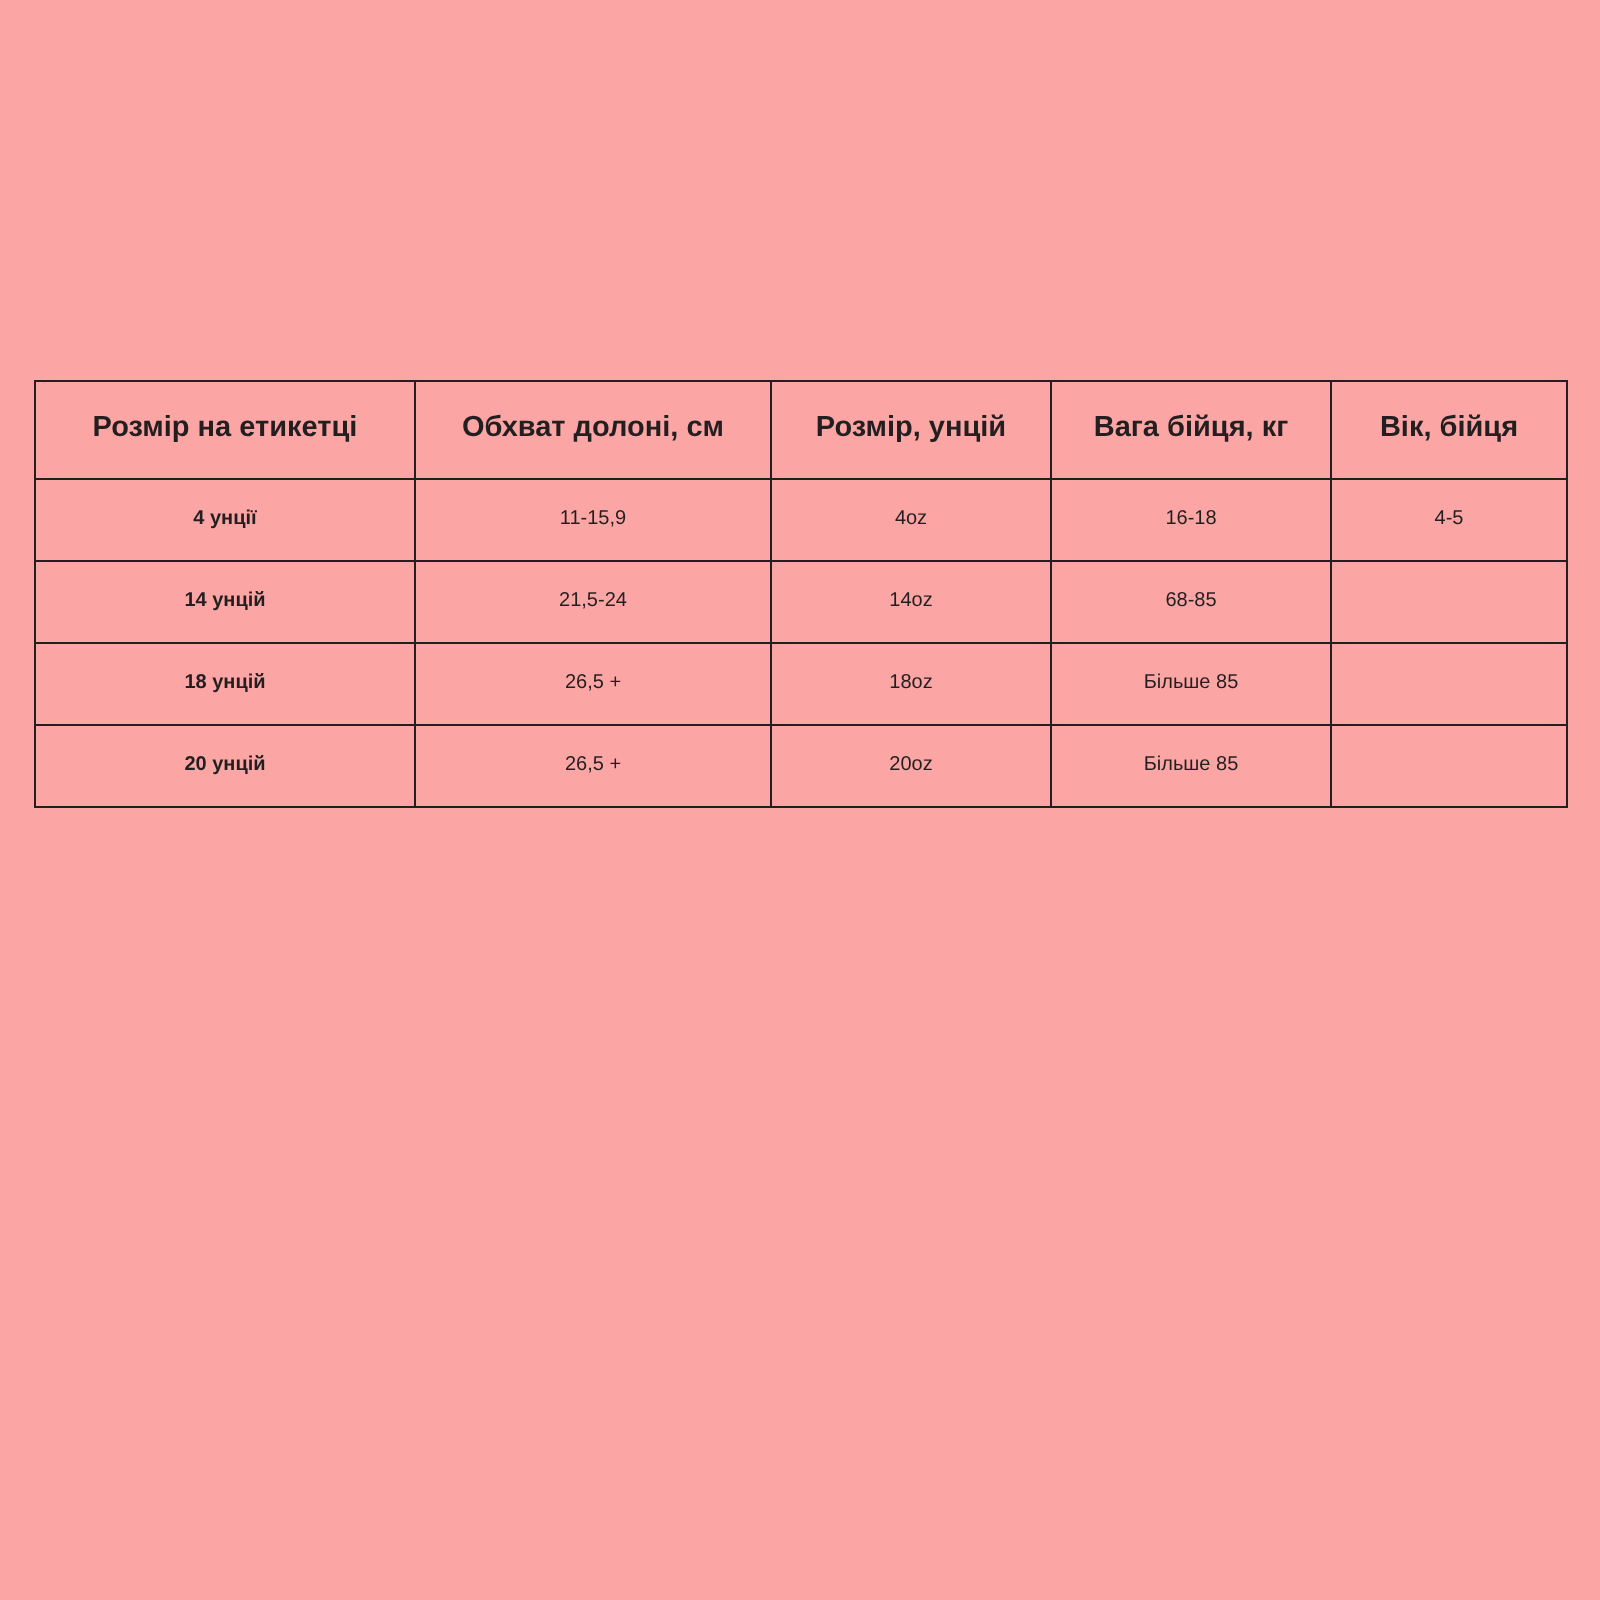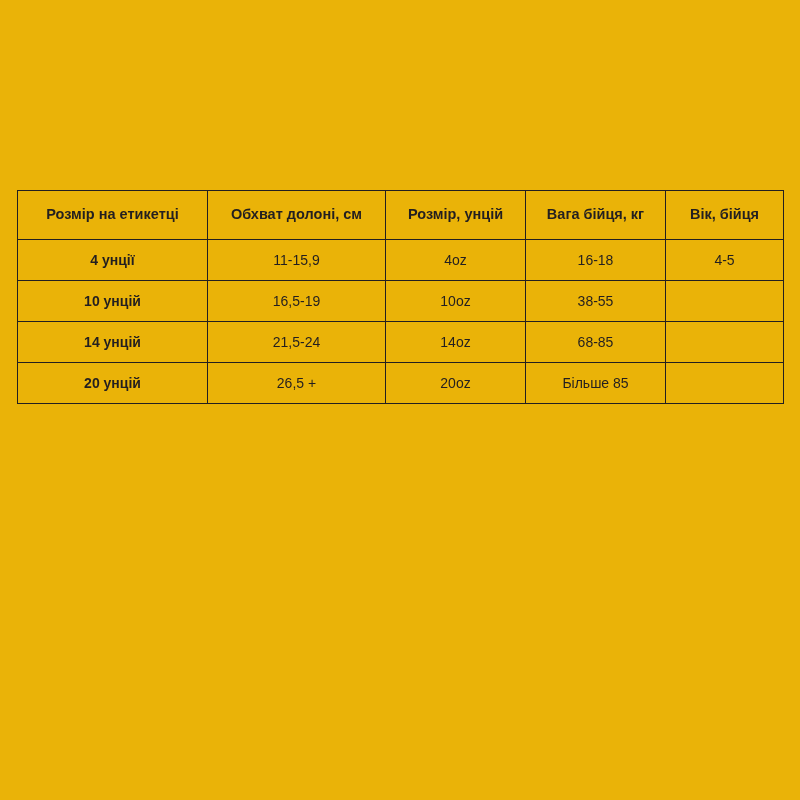--- a/index.html
+++ b/index.html
@@ -13,41 +13,41 @@
     font-family: "Liberation Sans", sans-serif;
     color: #1a1a1a;
     position: relative;
   }
   .sheet {
     position: absolute;
     left: 0;
     top: 0;
     width: 800px;
     height: 800px;
-    background: #eab308;
+    background: #fca5a5;
   }
   .table-wrap {
     position: absolute;
     left: 17px;
     top: 190px;
     width: 766px;
   }
   table.size-table {
     border-collapse: collapse;
     width: 766px;
     table-layout: fixed;
   }
   table.size-table td,
   table.size-table th {
     border: 1px solid #231f20;
     padding: 0;
     height: 40px;
     vertical-align: middle;
     text-align: center;
-    font-size: 14px;
+    font-size: 10px;
     color: #231f20;
     font-weight: normal;
     line-height: 1.2;
   }
   table.size-table thead th {
     font-weight: bold;
     font-size: 14.5px;
     height: 48px;
   }
   table.size-table tbody td.col-label {
@@ -112,47 +112,47 @@
             </td>
           <td>
               <span class="cell-inner">16-18</span>
             </td>
           <td>
               <span class="cell-inner">4-5</span>
             </td>
         </tr>
         <tr>
           <td class="col-label">
-              <span class="cell-inner">10 унцій</span>
-            </td>
-          <td>
-              <span class="cell-inner">16,5-19</span>
-            </td>
-          <td>
-              <span class="cell-inner">10oz</span>
-            </td>
-          <td>
-              <span class="cell-inner">38-55</span>
-            </td>
-          <td>
-              <span class="cell-inner"></span>
-            </td>
-        </tr>
-        <tr>
-          <td class="col-label">
               <span class="cell-inner">14 унцій</span>
             </td>
           <td>
               <span class="cell-inner">21,5-24</span>
             </td>
           <td>
               <span class="cell-inner">14oz</span>
             </td>
           <td>
               <span class="cell-inner">68-85</span>
+            </td>
+          <td>
+              <span class="cell-inner"></span>
+            </td>
+        </tr>
+        <tr>
+          <td class="col-label">
+              <span class="cell-inner">18 унцій</span>
+            </td>
+          <td>
+              <span class="cell-inner">26,5 +</span>
+            </td>
+          <td>
+              <span class="cell-inner">18oz</span>
+            </td>
+          <td>
+              <span class="cell-inner">Більше 85</span>
             </td>
           <td>
               <span class="cell-inner"></span>
             </td>
         </tr>
         <tr>
           <td class="col-label">
               <span class="cell-inner">20 унцій</span>
             </td>
           <td>

